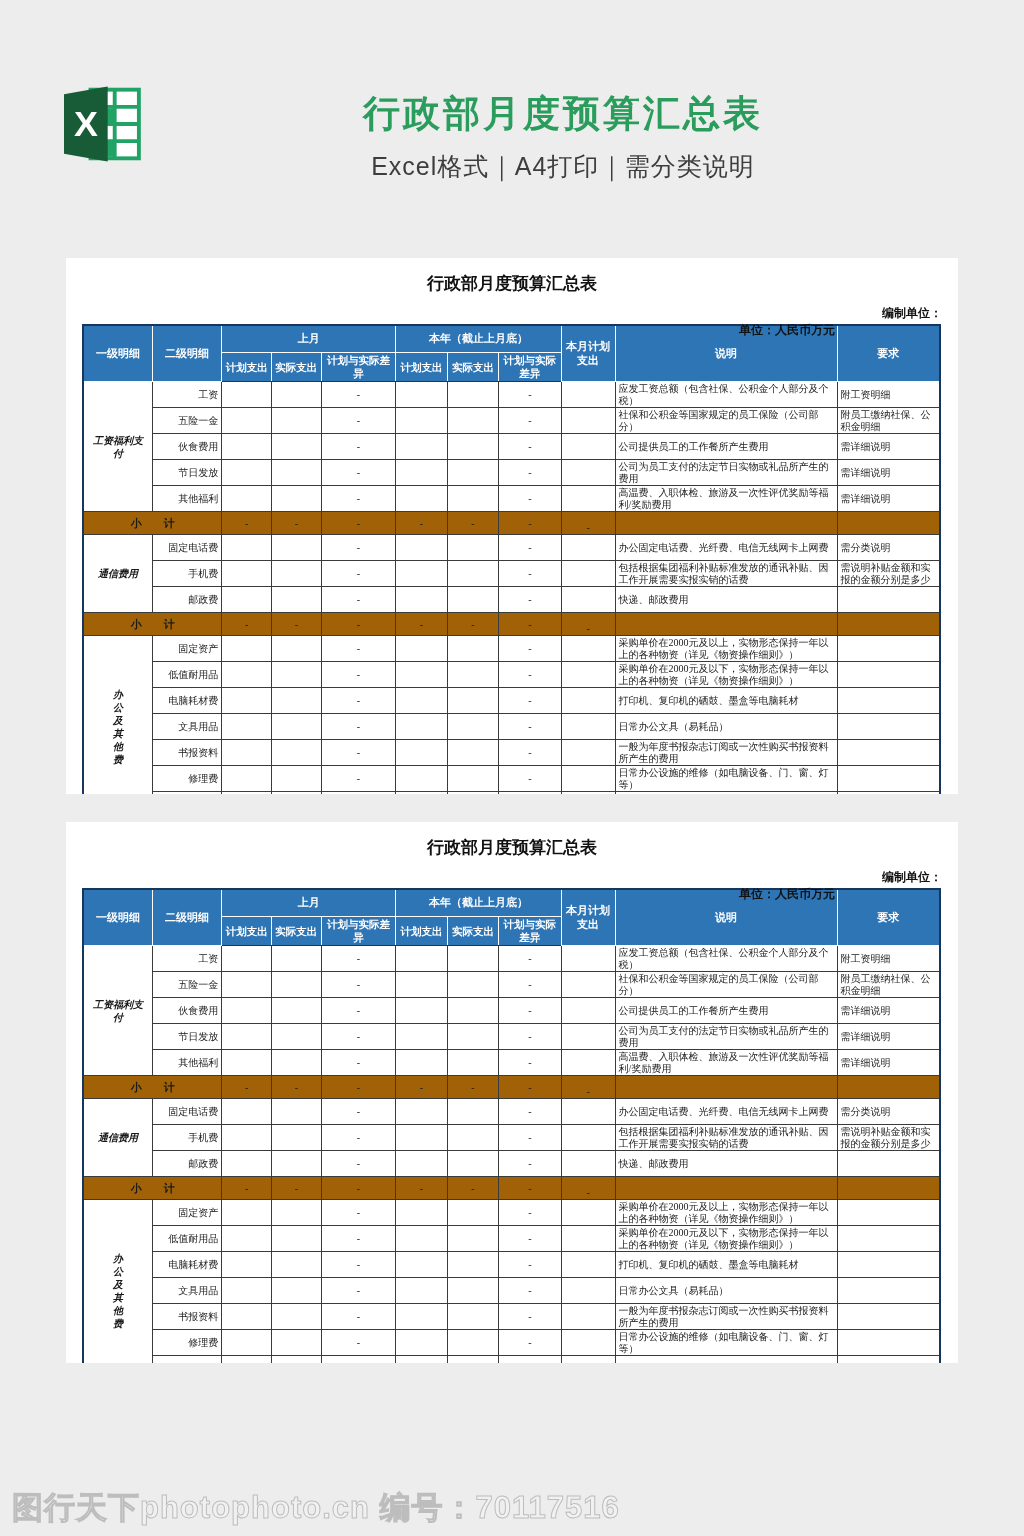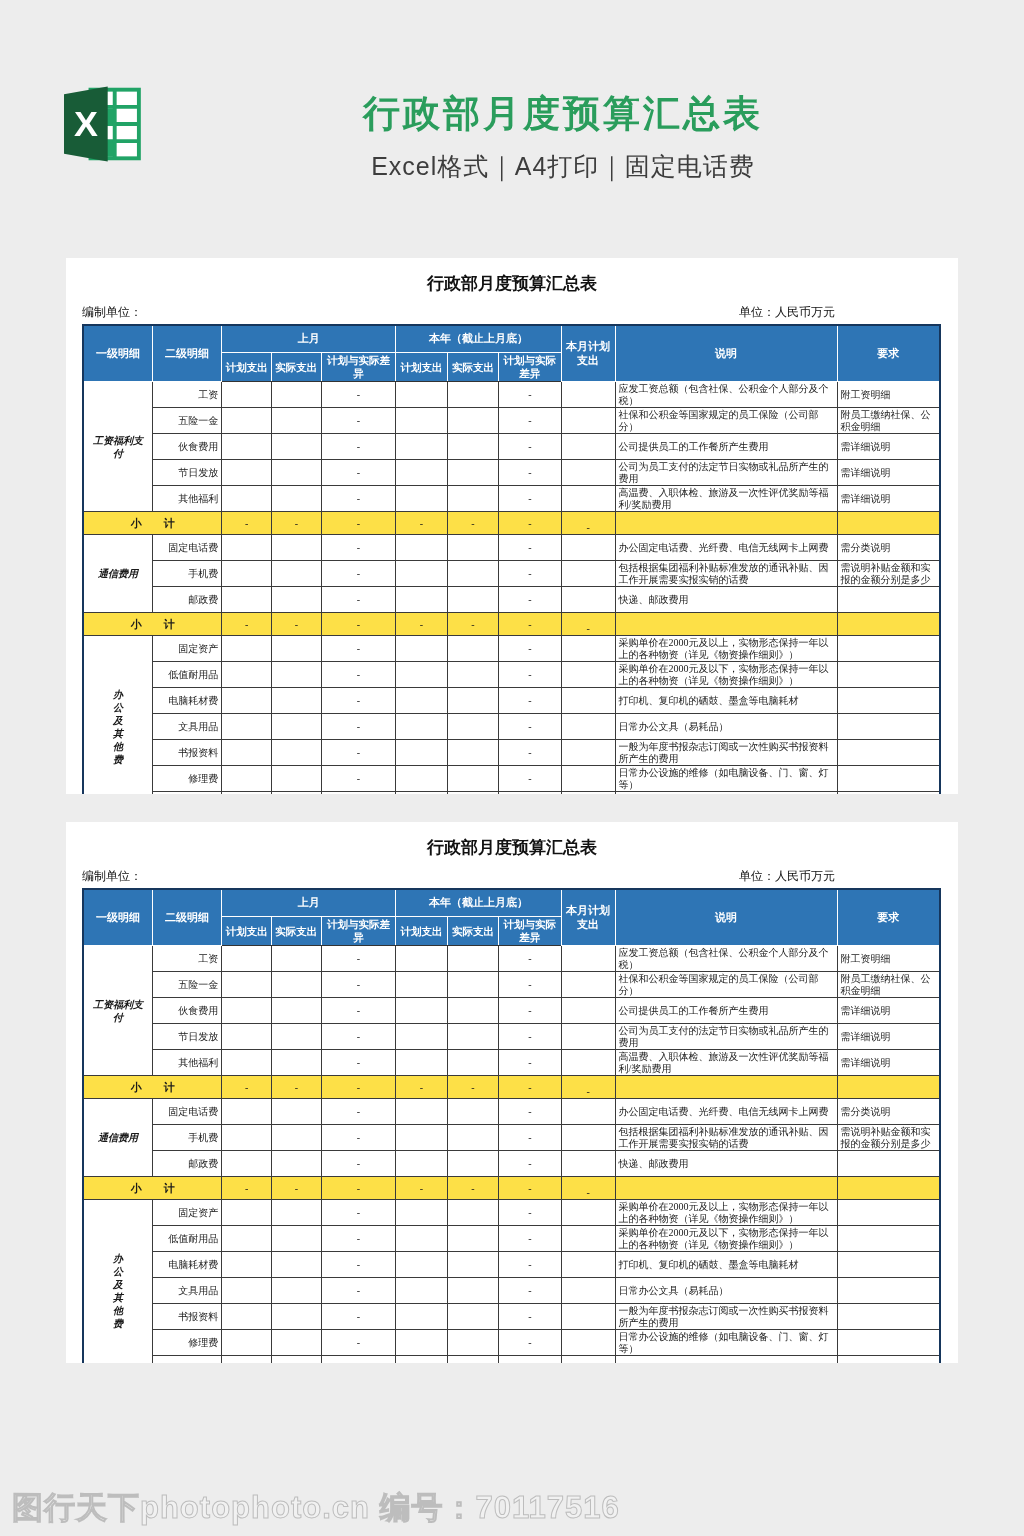--- a/index.html
+++ b/index.html
@@ -26,21 +26,21 @@
     font-family:"Liberation Serif","DejaVu Serif",serif;
   }
   .card1{top:258px;height:536px;}
   .card2{top:822px;height:541px;}
   .card-title{
     text-align:center;font-family:"Liberation Sans","DejaVu Sans",sans-serif;
     font-weight:bold;font-size:17px;color:#111;margin:14px 0 0 0;
   }
   .meta-row{
     display:flex;align-items:flex-end;margin:10px 16px 3px 16px;height:16px;
-    font-size:12px;font-weight:normal;color:#111;
+    font-size:12px;font-weight:bold;color:#111;flex-direction:column;
   }
   .meta-right{margin-left:auto;margin-right:107px;}
   
   table.budget{
     border-collapse:collapse;table-layout:fixed;
     width:859px;margin:0 16px;
     border:2px solid #16365c;
   }
   table.budget th{
     background:#2e75b5;color:#ffffff;border:1px solid #ffffff;
@@ -53,21 +53,21 @@
     border:1px solid #3a3a3a;font-size:10px;color:#1a1a1a;
     padding:1px 3px;height:23px;vertical-align:middle;line-height:1.14;
     overflow:hidden;
   }
   td.group{text-align:center;font-weight:bold;font-size:11px;}
   td.group .glabel{display:inline-block;max-width:5.4em;line-height:1.3;font-style:italic;}
   td.group.vert .glabel{width:1em;word-break:break-all;letter-spacing:0;}
   td.item{text-align:right;}
   td.num{text-align:center;color:#555;}
   td.note,td.req{text-align:left;}
-  tr.subtotal td{background:#fde047;height:20px;}
+  tr.subtotal td{background:#a16207;height:20px;}
   tr.subtotal td.stl{font-weight:bold;font-size:11px;text-align:center;}
   tr.subtotal td.low{vertical-align:bottom;}
   
   .footer-watermark{
     position:absolute;left:12px;top:1487px;
     font-size:31px;font-weight:bold;letter-spacing:1px;
     color:#f1f1f1;-webkit-text-stroke:1px #bdbdbd;
     font-family:"Liberation Sans","DejaVu Sans",sans-serif;
   }
 </style>
@@ -81,21 +81,21 @@
     <line x1="34" y1="48" x2="96" y2="48" stroke="#21a366" stroke-width="5"></line>
     <line x1="34" y1="70" x2="96" y2="70" stroke="#21a366" stroke-width="5"></line>
     <line x1="65" y1="4" x2="65" y2="92" stroke="#21a366" stroke-width="5"></line>
     <rect x="36" y="28" width="27" height="18" fill="#21a366"></rect>
     <rect x="36" y="72" width="27" height="18" fill="#21a366"></rect>
     <polygon points="0,10 56,0 56,96 0,86" fill="#185c37"></polygon>
     <text x="28" y="64" font-size="46" font-weight="bold" fill="#ffffff" text-anchor="middle" font-family="Liberation Sans, sans-serif">X</text>
   </svg>
   <div class="title-block">
     <h1 class="page-title">行政部月度预算汇总表</h1>
-    <div class="page-subtitle">Excel格式｜A4打印｜固定电话费</div>
+    <div class="page-subtitle">Excel格式｜A4打印｜需分类说明</div>
   </div>
 </div>
 
 <section class="card card1">
   <h2 class="card-title">行政部月度预算汇总表</h2>
   <div class="meta-row">
     <span class="meta-left">编制单位：</span>
     <span class="meta-right">单位：人民币万元</span>
   </div>
   <div class="tbl-slot">

